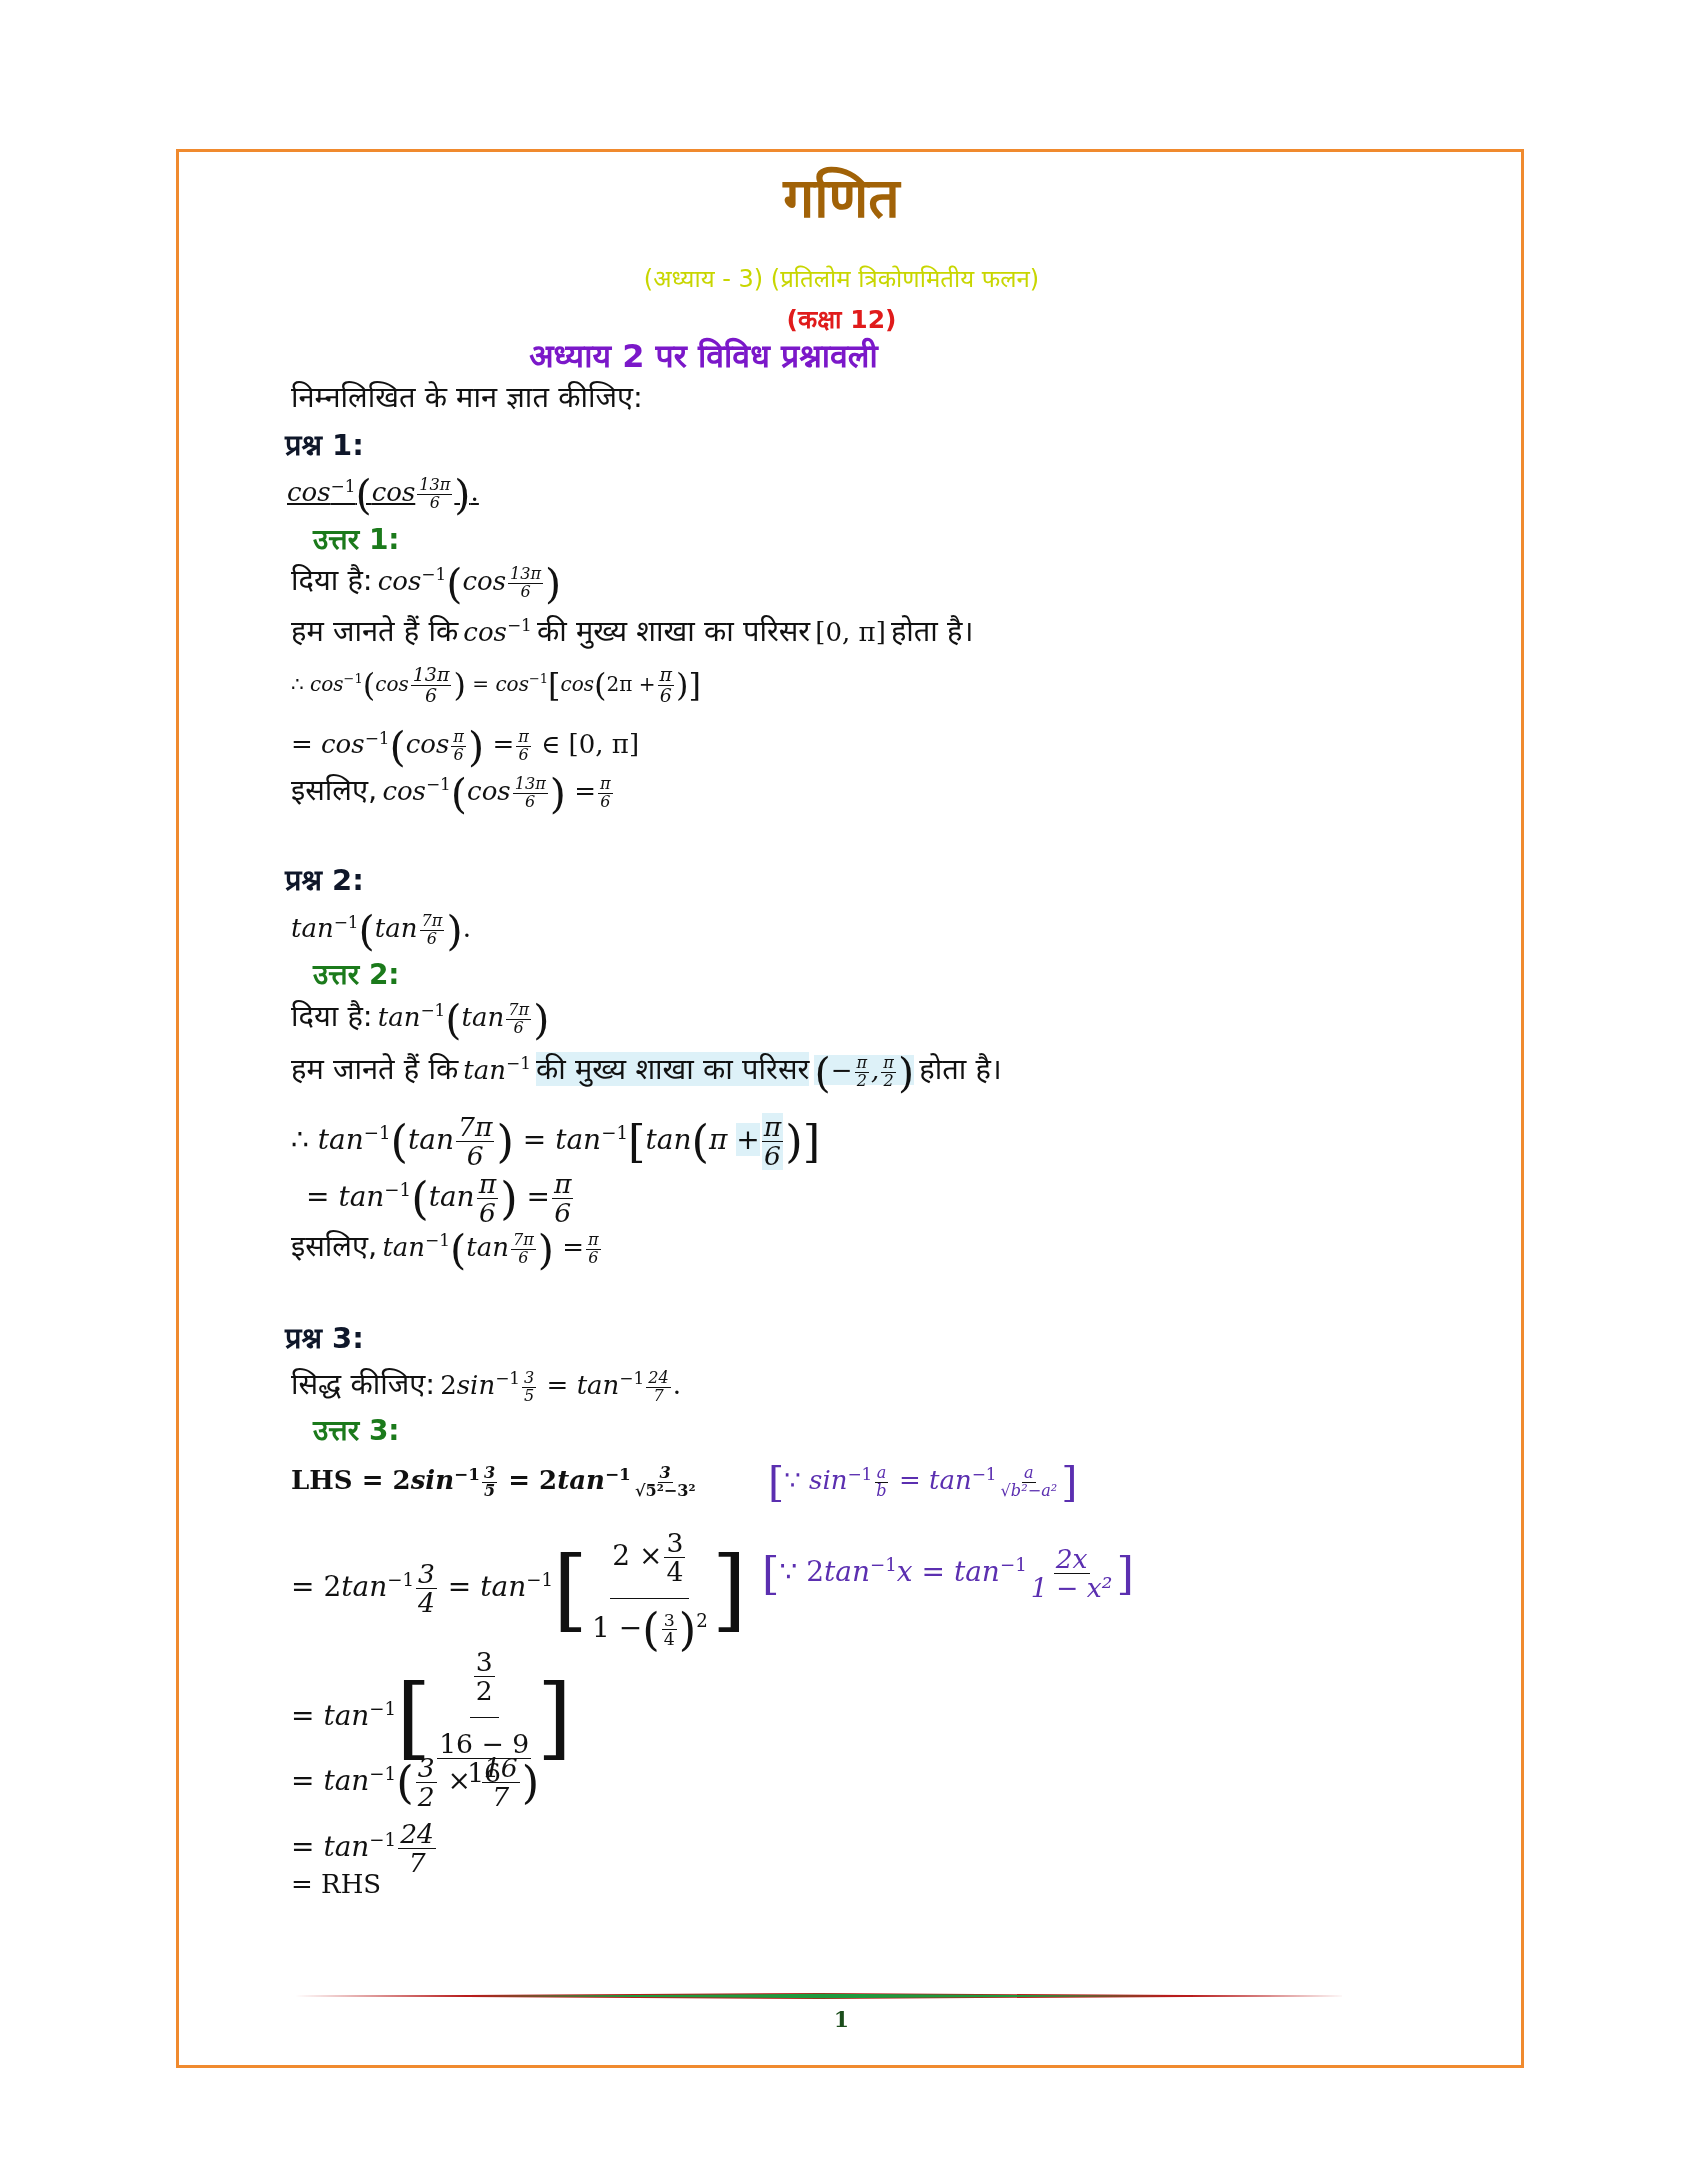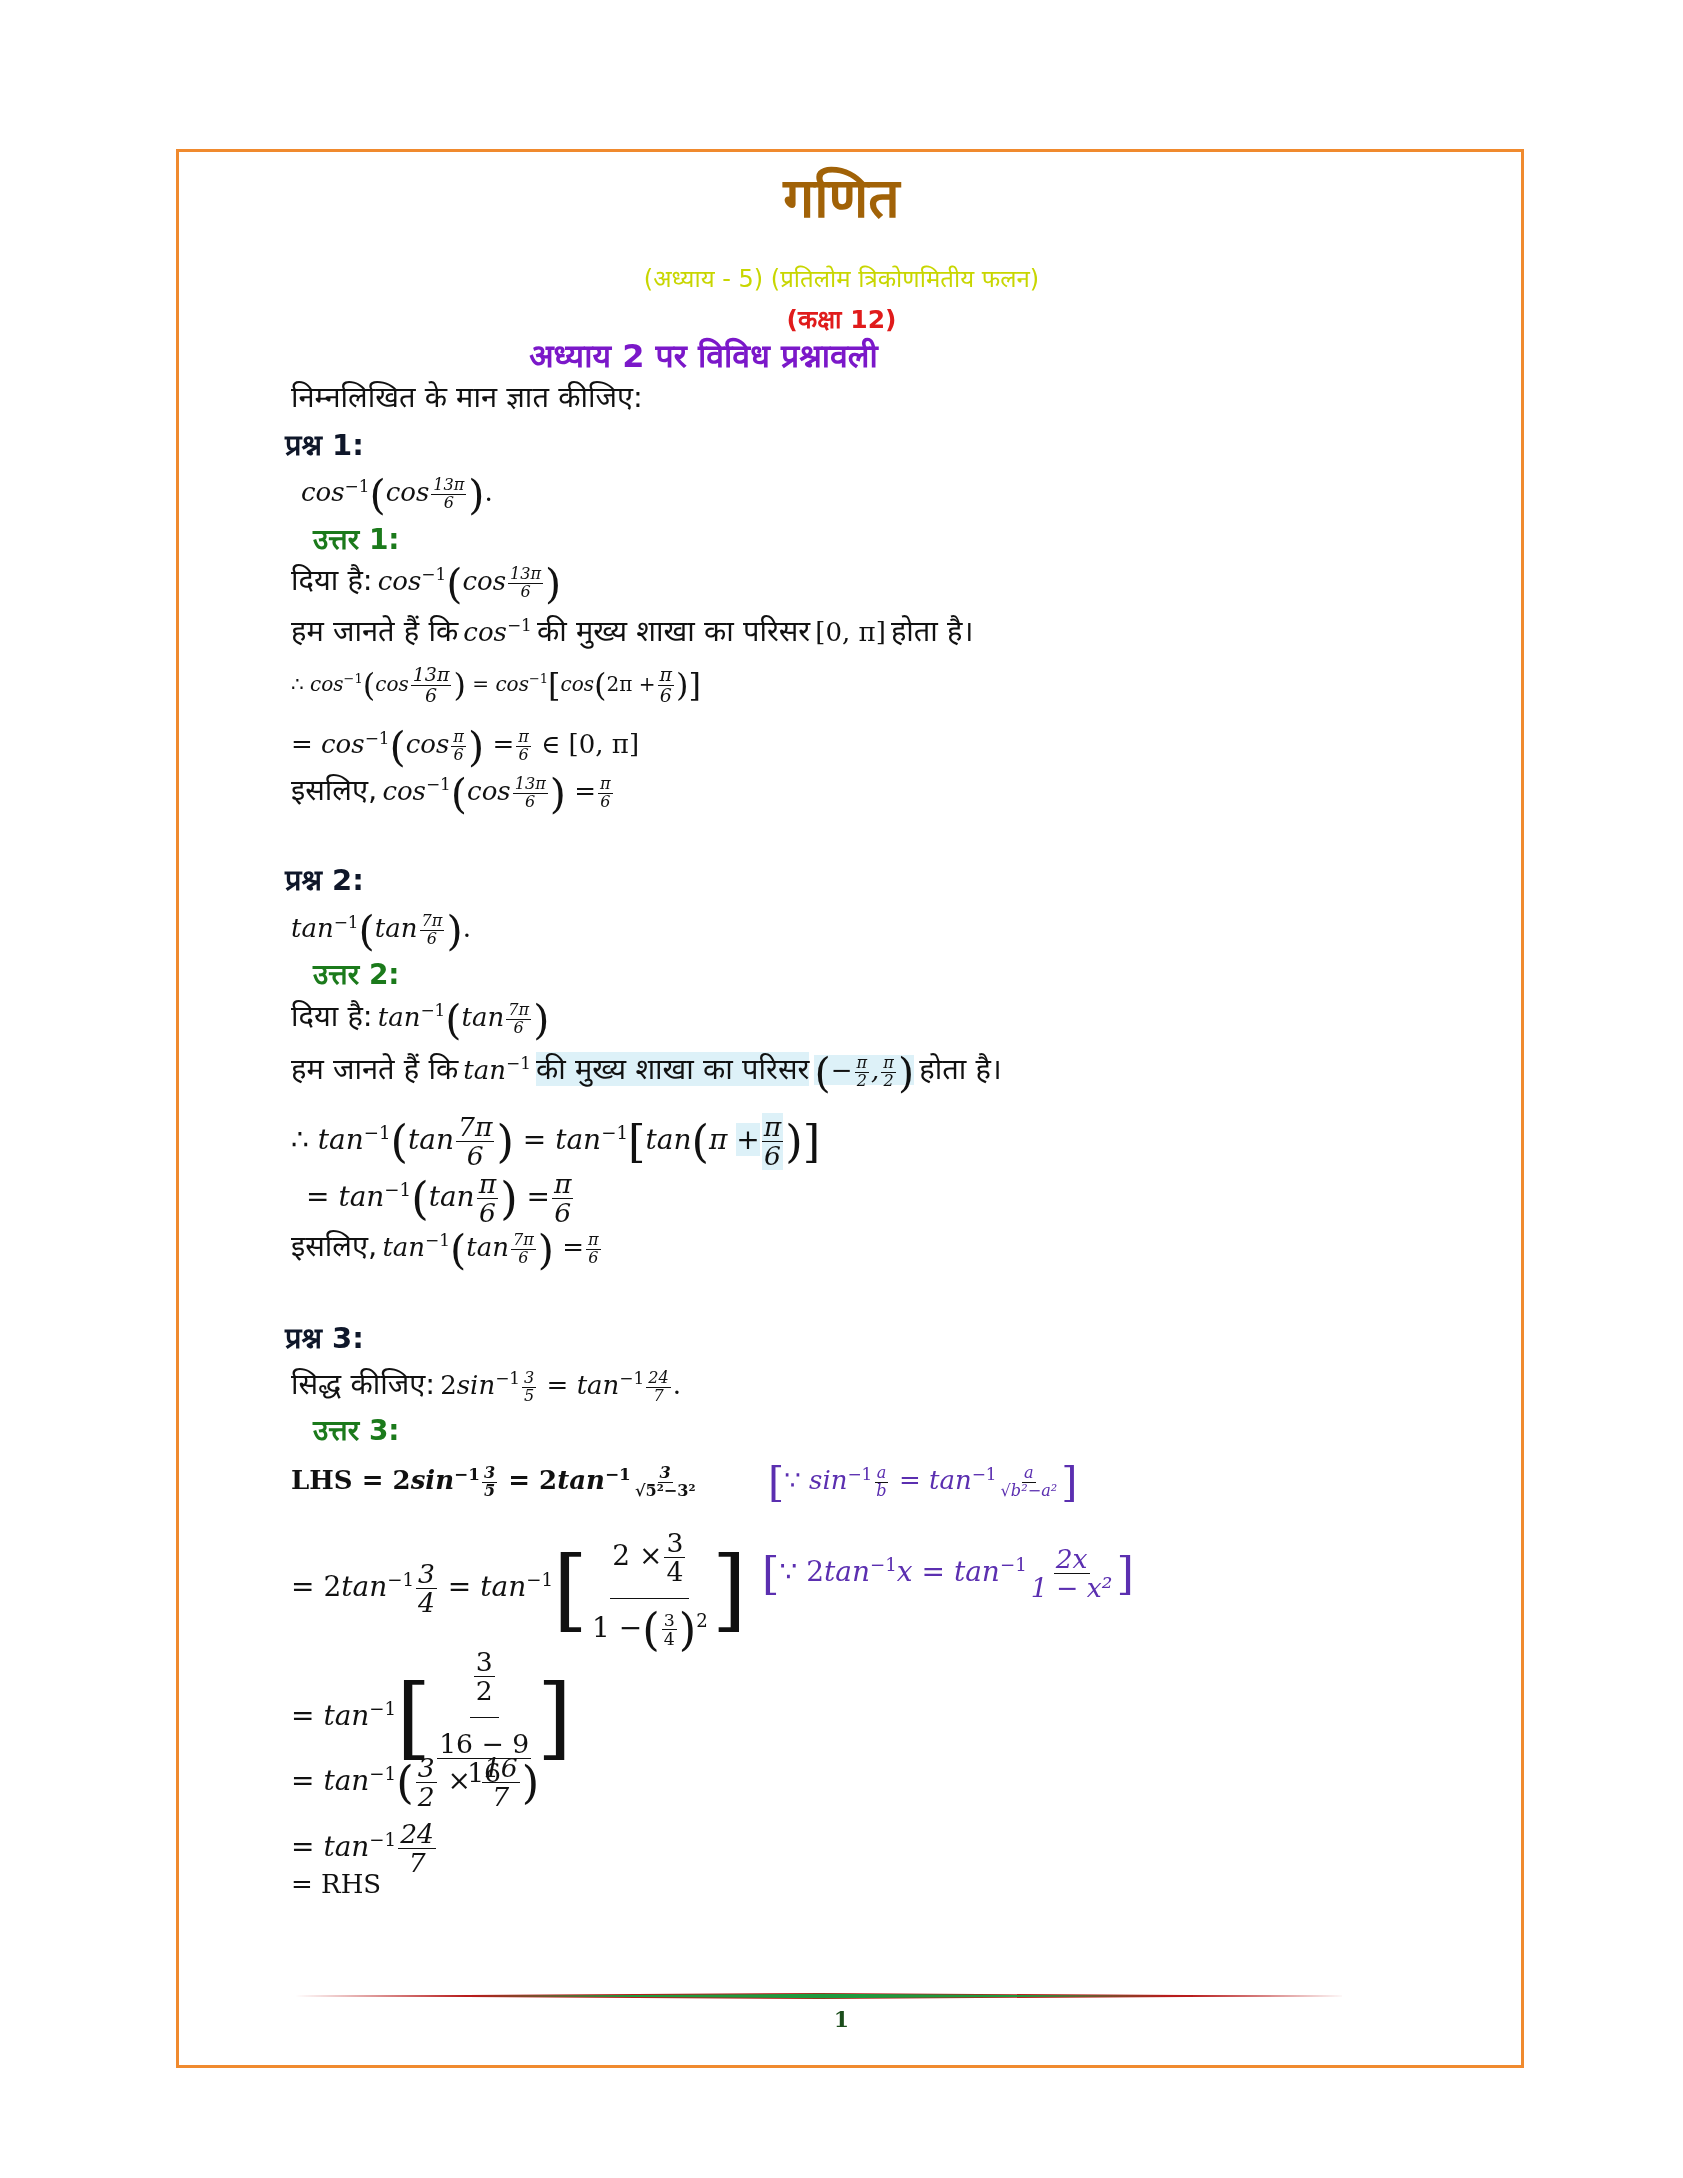--- a/index.html
+++ b/index.html
@@ -32,28 +32,28 @@
   .highlight { background:rgba(180,225,240,0.45); }
   .footer-line { position:absolute; left:295px; top:1993px; width:1051px; height:6px; }
   .page-num { left:0; width:1683px; top:2006px; text-align:center; font-size:22px; font-weight:bold; color:#1b4d1b; }
 </style>
 </head>
 <body>
 
 <div class="page-border"></div>
 
 <div class="abs title">गणित</div>
-<div class="abs subtitle">(अध्याय - 5) (प्रतिलोम त्रिकोणमितीय फलन)</div>
+<div class="abs subtitle">(अध्याय - 3) (प्रतिलोम त्रिकोणमितीय फलन)</div>
 <div class="abs class-label">(कक्षा 12)</div>
 <div class="abs exercise">अध्याय 2 पर विविध प्रश्नावली</div>
 
 <div class="abs hindi" style="left:291px; top:376px;">निम्नलिखित के मान ज्ञात कीजिए:</div>
 
 <div class="abs q-label" style="left:285px; top:424px;">प्रश्न 1:</div>
-<div class="abs math" style="left:301px; top:465px;">
+<div class="abs math" style="left:287px; top:465px;text-decoration:underline;">
   <span>cos</span><span class="sup">−1</span><span class="paren">(</span><span>cos</span><span class="frac">
       <span class="num">13π</span>
       <span class="den">6</span>
     </span><span class="paren">)</span><span class="up">.</span>
 </div>
 <div class="abs a-label" style="left:313px; top:519px;">उत्तर 1:</div>
 <div class="abs" style="left:291px; top:554px;">
   <span class="hindi">दिया है:</span>
   <span class="math"><span>cos</span><span class="sup">−1</span><span class="paren">(</span><span>cos</span><span class="frac">
         <span class="num">13π</span>

